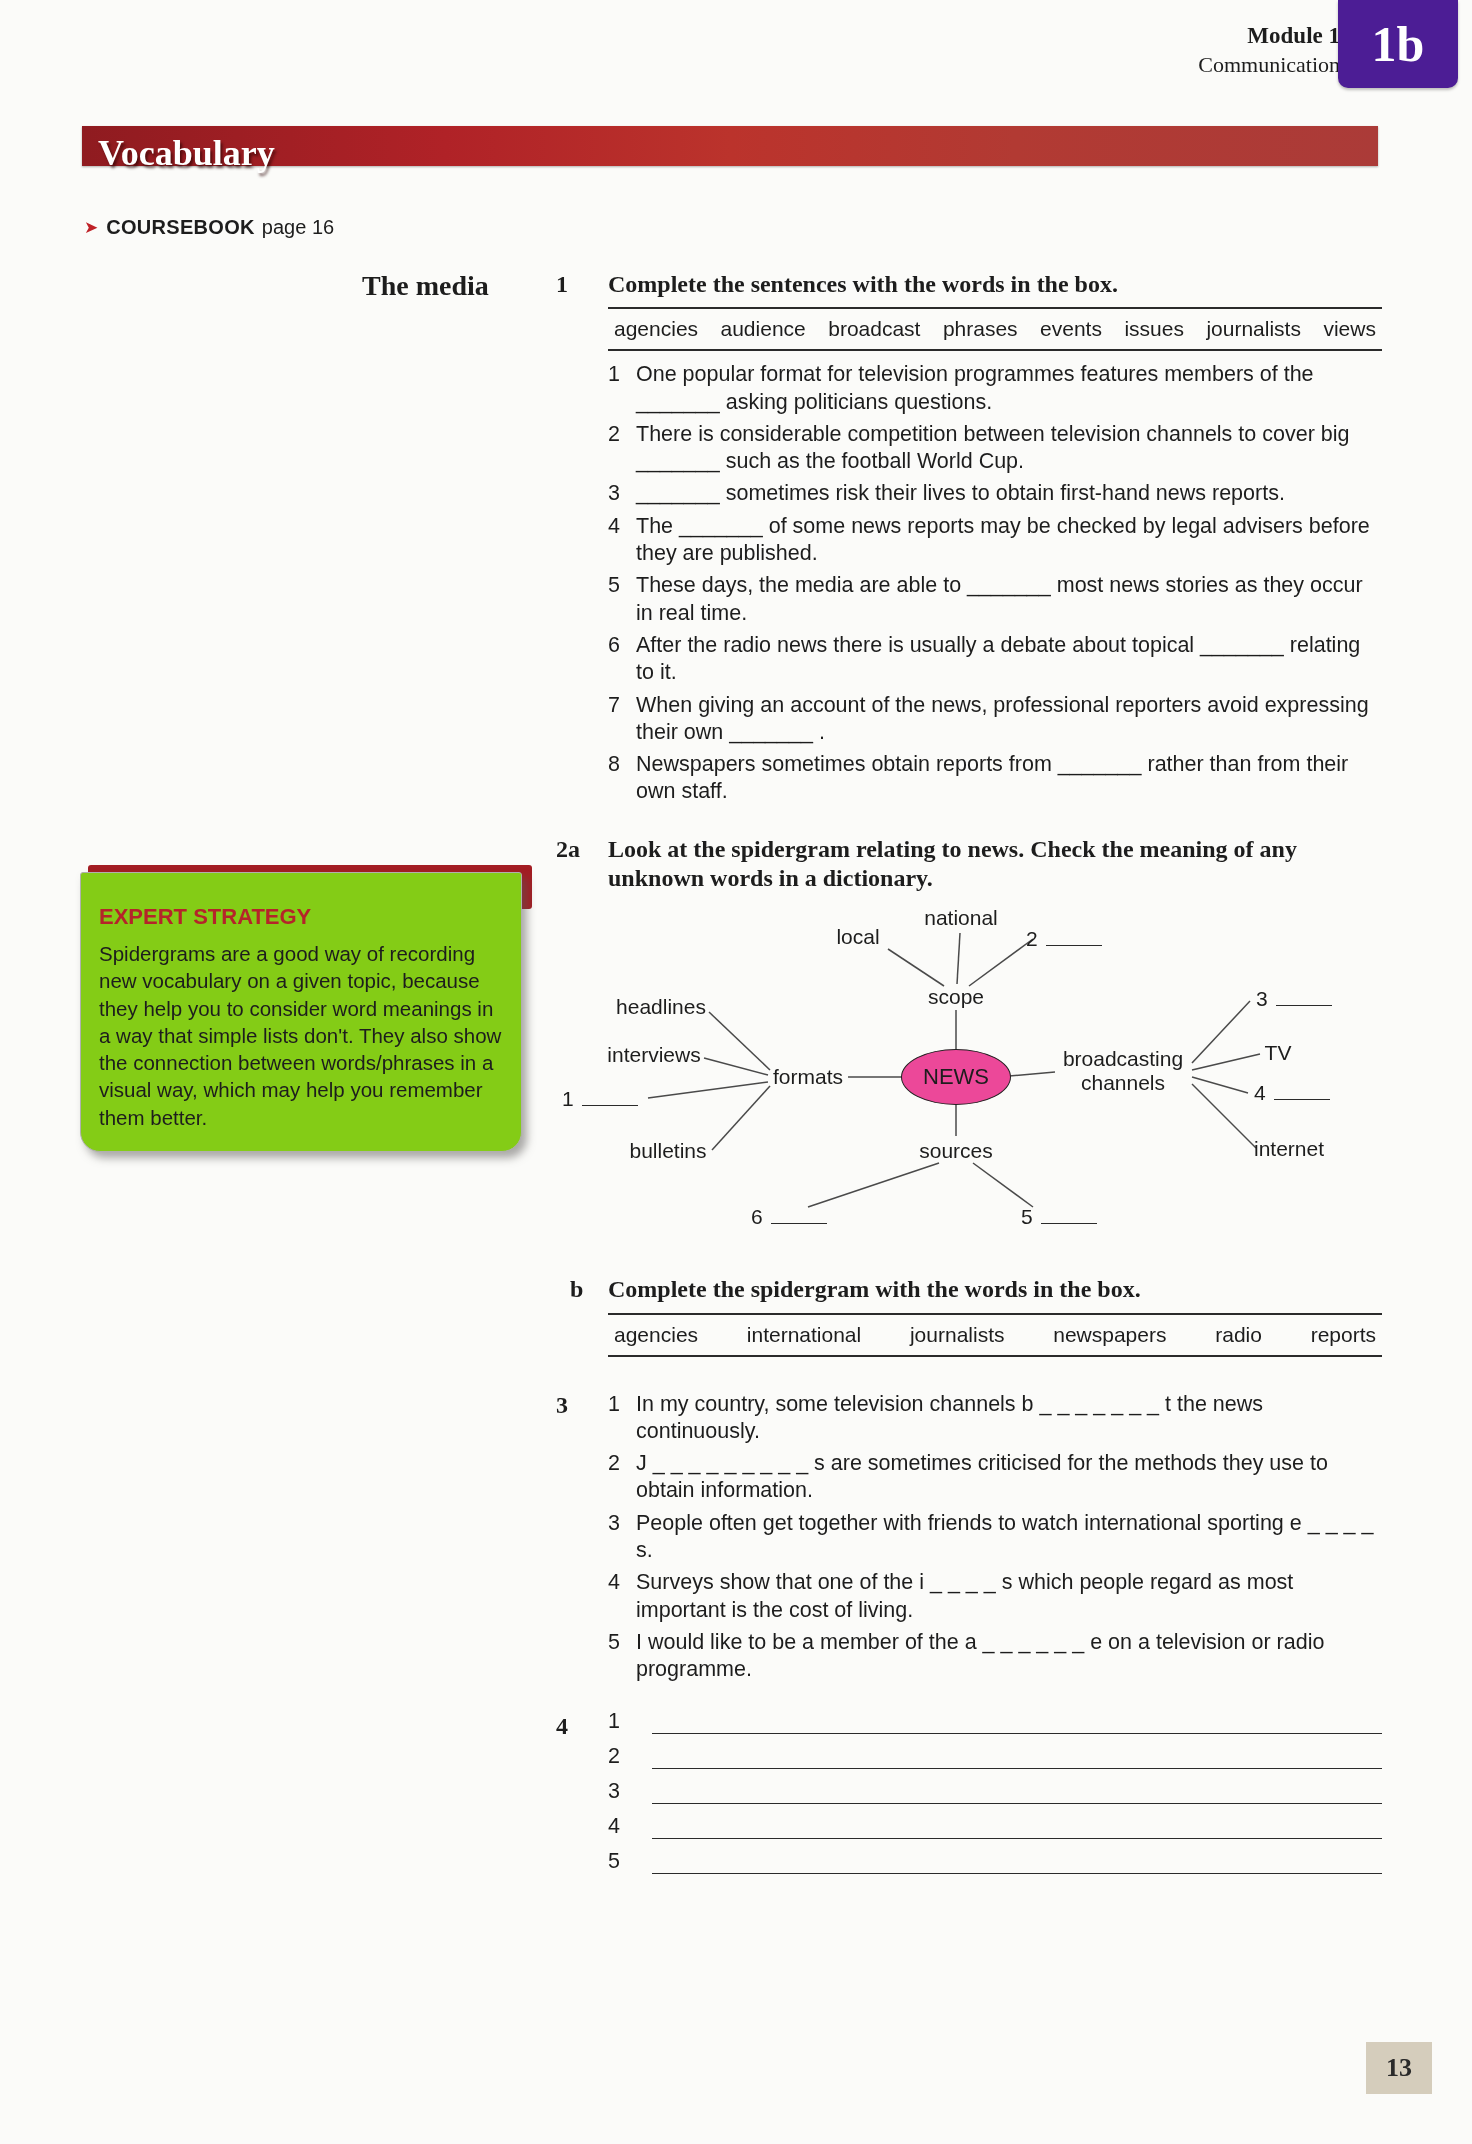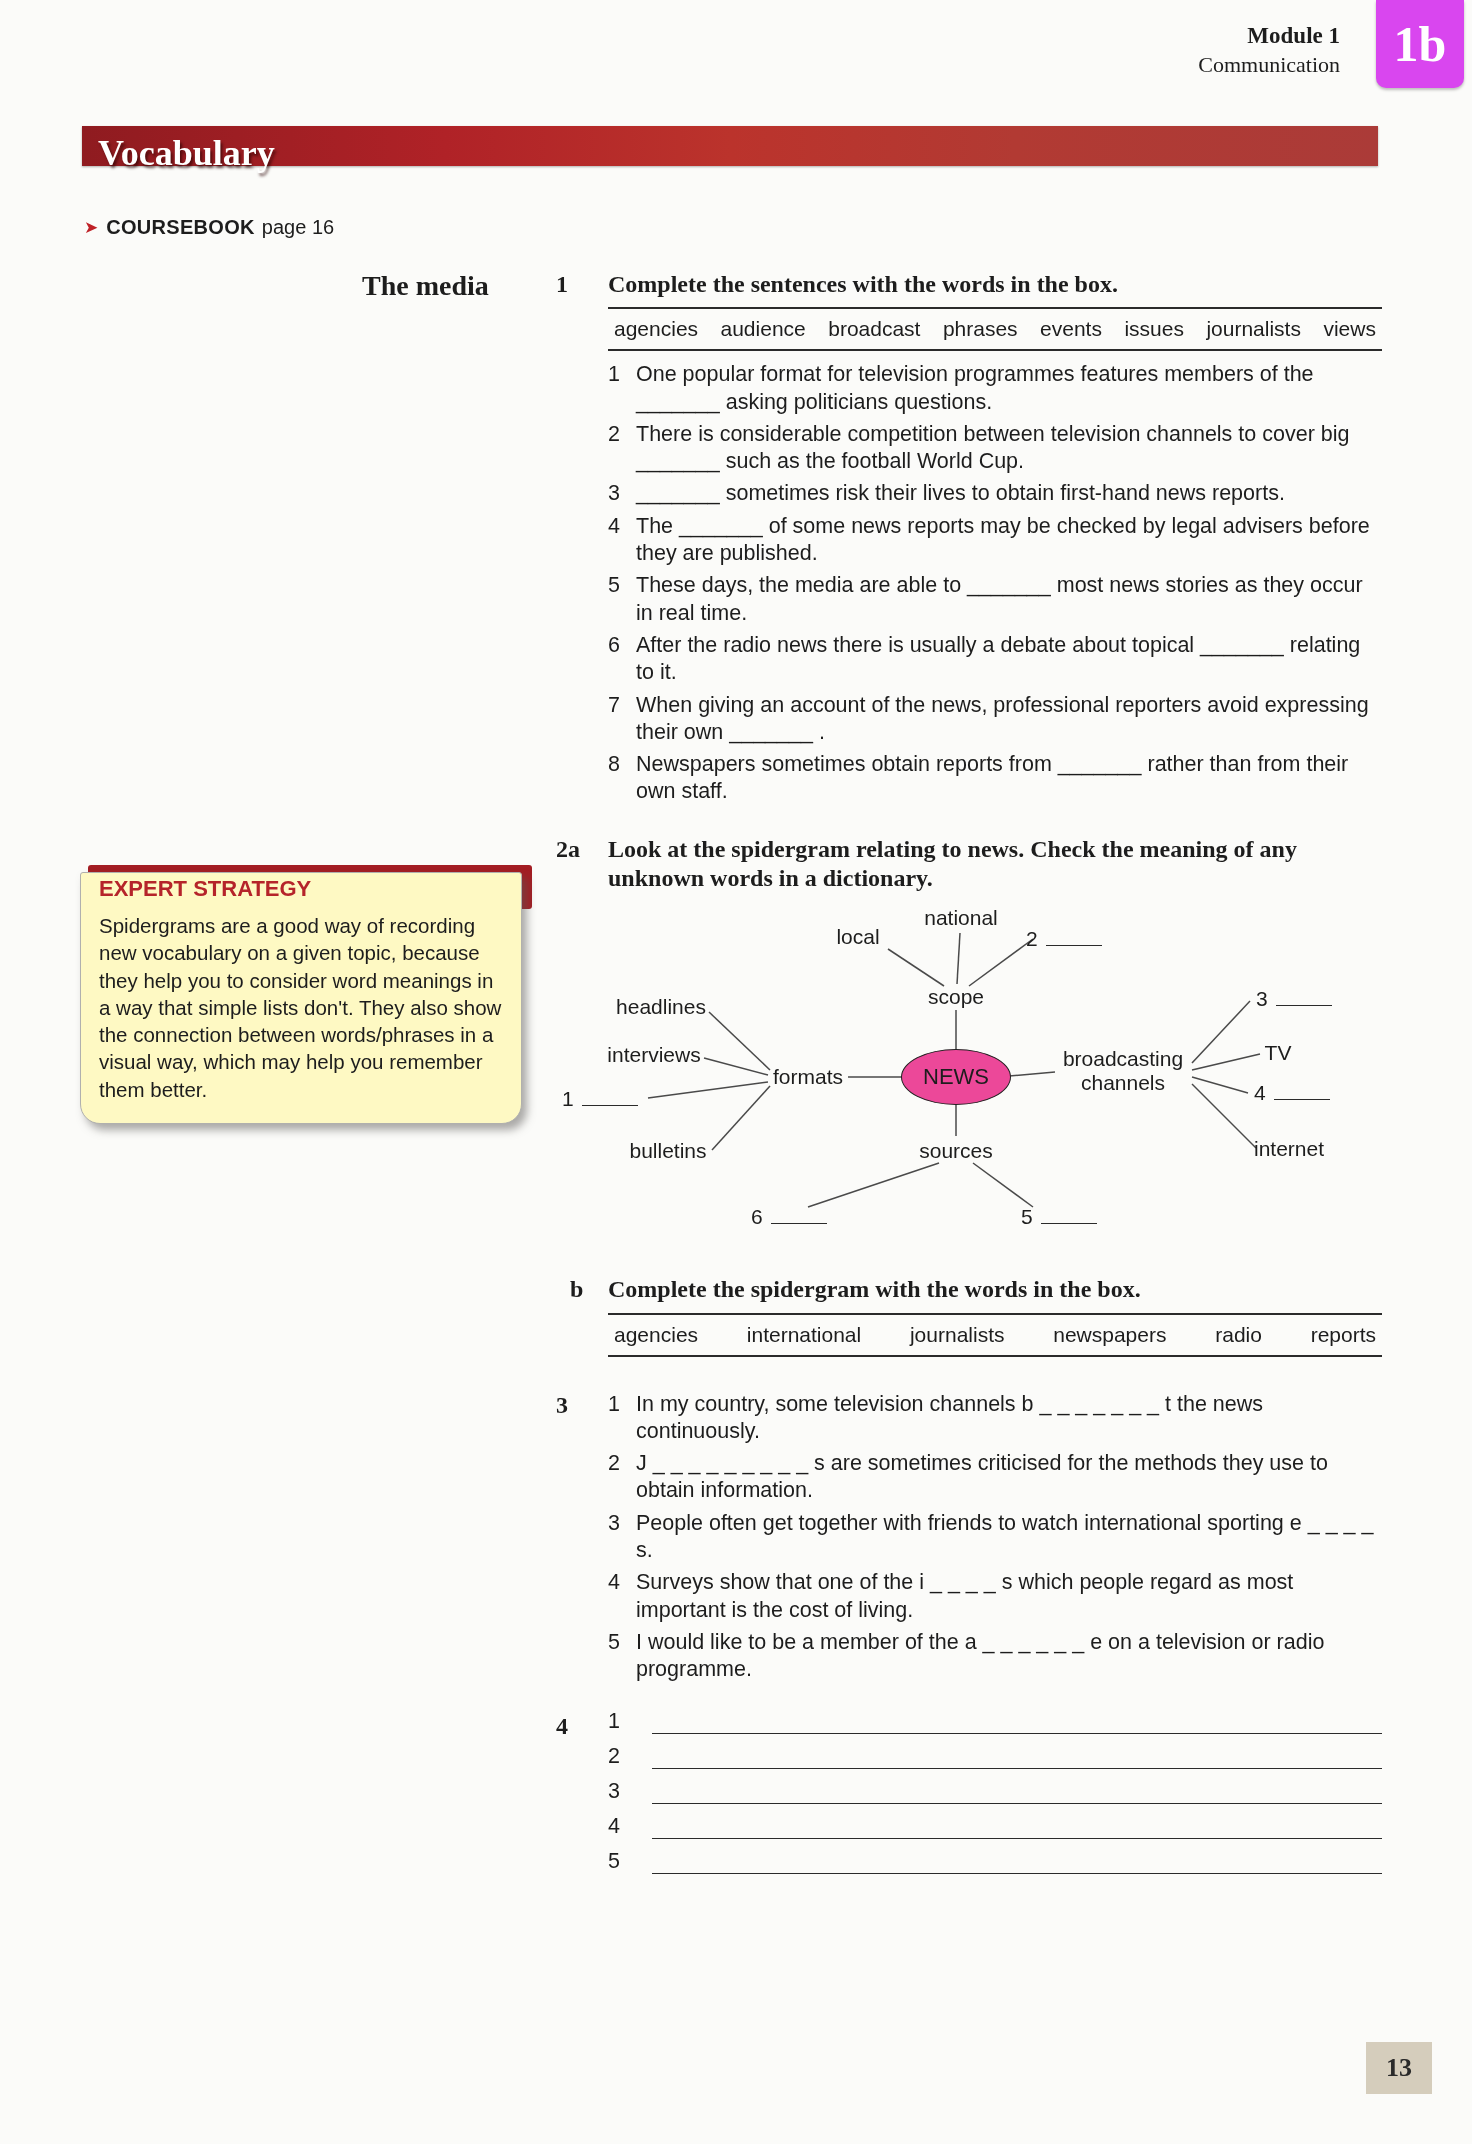--- a/index.html
+++ b/index.html
@@ -7,42 +7,42 @@
     width:1472px;height:2144px;position:relative;
     background:#fbfbf9;color:#1d1d1d;
     font-family:"Liberation Sans",sans-serif;
     overflow:hidden;
   }
   
   .module-info{position:absolute;top:22px;right:132px;text-align:right;
     font-family:"Liberation Serif",serif;line-height:1.25;}
   .module-line1{font-weight:bold;font-size:23px;}
   .module-line2{font-size:22px;}
-  .tab{position:absolute;top:0;right:8px;width:88px;height:88px;
-    background:#d946ef;color:#fff;display:flex;align-items:center;justify-content:center;
+  .tab{position:absolute;top:0;right:14px;width:120px;height:88px;
+    background:#4c1d95;color:#fff;display:flex;align-items:center;justify-content:center;
     font-family:"Liberation Serif",serif;font-weight:bold;font-size:50px;
     border-radius:0 0 10px 10px;box-shadow:0 2px 3px rgba(0,0,0,.25);}
   
   .banner{position:absolute;left:82px;top:126px;width:1296px;height:40px;
     background:linear-gradient(90deg,#8f1b20 0%,#b02227 28%,#bb332c 50%,#b23a33 72%,#ab3b38 100%);
     box-shadow:0 1px 2px rgba(0,0,0,.3);}
   .banner-title{font-family:"Liberation Serif",serif;font-weight:bold;font-size:36px;
     color:#fff;padding:6px 0 0 16px;text-shadow:2px 3px 3px rgba(40,0,0,.65);}
   
   .coursebook{position:absolute;left:84px;top:216px;font-size:20px;display:flex;align-items:center;}
   .cb-arrow{color:#bf2127;margin-right:8px;font-size:17px;}
   .cb-bold{font-weight:bold;letter-spacing:.3px;margin-right:7px;}
   
   .media-heading{position:absolute;left:362px;top:270px;
     font-family:"Liberation Serif",serif;font-weight:bold;font-size:28px;}
   .expert{position:absolute;left:80px;top:872px;width:442px;}
   .expert-red{position:absolute;top:-7px;left:8px;right:-10px;height:44px;
     background:#a31d23;border-radius:3px;}
-  .expert-card{position:relative;background:#fef9c3;border:1px solid #b0b0ae;
-    border-radius:3px 3px 20px 20px;padding:3px 18px 20px;
+  .expert-card{position:relative;background:#84cc16;border:1px solid #b0b0ae;
+    border-radius:3px 3px 20px 20px;padding:31px 18px 20px;
     box-shadow:5px 6px 8px rgba(90,88,85,.5);}
   .expert-title{color:#b5242a;font-weight:bold;font-size:22px;margin:0 0 10px;}
   .expert-body{font-size:20.5px;line-height:1.33;margin:0;}
   
   .main{position:absolute;left:556px;top:270px;width:826px;}
   .ex{display:flex;margin-bottom:24px;}
   .ex-num{flex:0 0 52px;width:52px;font-family:"Liberation Serif",serif;
     font-weight:bold;font-size:24px;line-height:1.2;}
   .num-b{padding-left:14px;box-sizing:border-box;}
   .ex-body{flex:1;min-width:0;}

